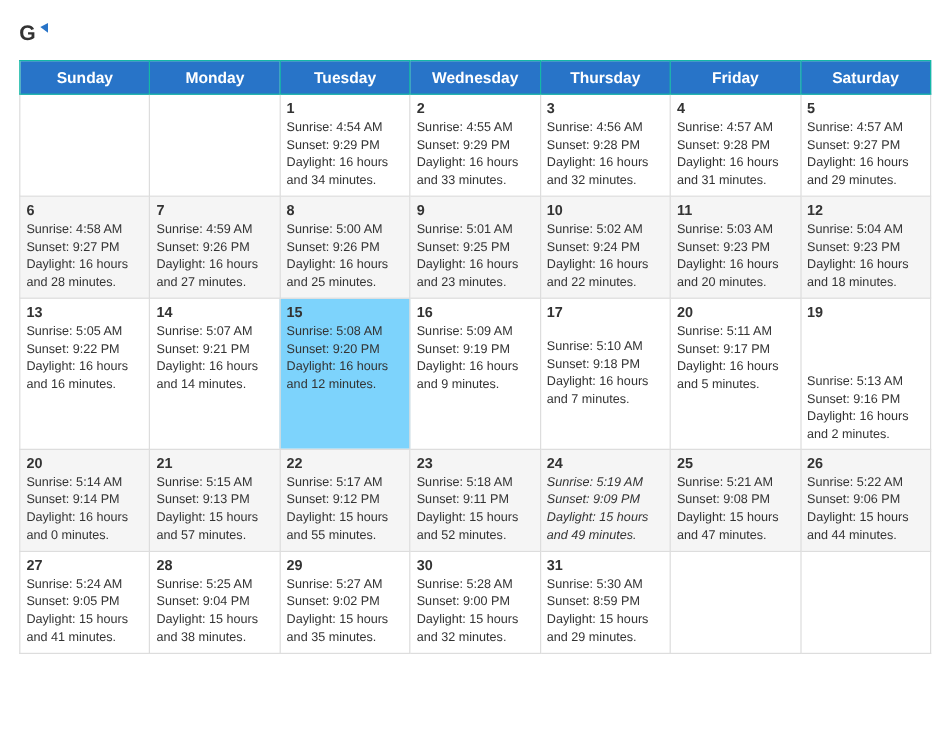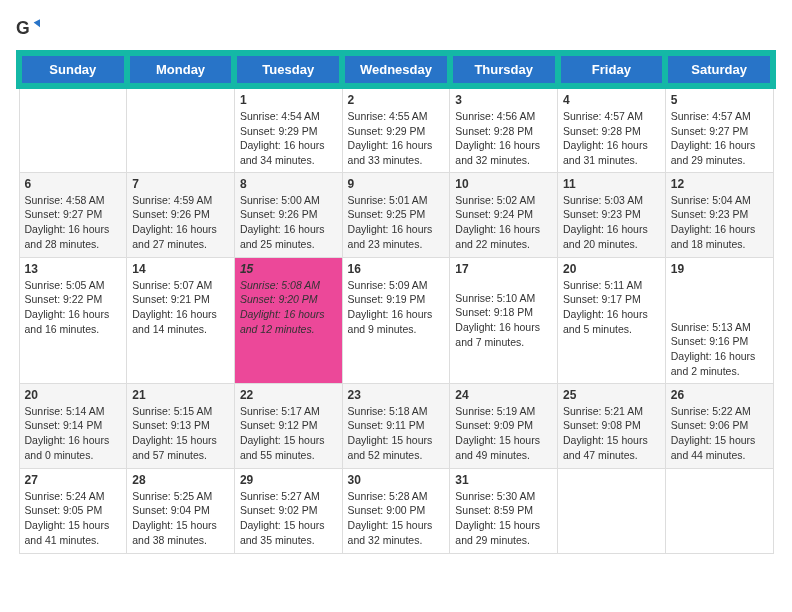--- a/index.html
+++ b/index.html
@@ -52,21 +52,21 @@
       border-collapse: collapse;
       border: 1px solid #ccc;
     }
     .calendar-table th {
       background-color: #2874c8;
       color: white;
       padding: 6px 4px;
       font-size: 13px;
       font-weight: bold;
       text-align: center;
-      border: 6px solid #14b8a6;
+      border: 1px solid #14b8a6;
     }
     .calendar-table td {
       vertical-align: top;
       padding: 4px 5px;
       font-size: 11px;
       color: #333;
       border: 1px solid #ddd;
       width: calc(100% / 7);
       min-height: 80px;
       height: 85px;
@@ -224,21 +224,21 @@
 Daylight: 16 hours
 and 16 minutes.</div>
         </td>
         <td style="background: rgb(255, 255, 255);">
           <span class="day-number">14</span>
           <div class="day-info" style="white-space: pre-line;">Sunrise: 5:07 AM
 Sunset: 9:21 PM
 Daylight: 16 hours
 and 14 minutes.</div>
         </td>
-        <td style="background: #ec4899; font-style: italic;">
+        <td style="background: #7dd3fc;">
           <span class="day-number">15</span>
           <div class="day-info" style="white-space: pre-line;">Sunrise: 5:08 AM
 Sunset: 9:20 PM
 Daylight: 16 hours
 and 12 minutes.</div>
         </td>
         <td style="background: rgb(255, 255, 255);">
           <span class="day-number">16</span>
           <div class="day-info" style="white-space: pre-line;">Sunrise: 5:09 AM
 Sunset: 9:19 PM
@@ -291,21 +291,21 @@
         </td>
         <td style="background: rgb(245, 245, 245);">
           <span class="day-number">23</span>
           <div class="day-info" style="white-space: pre-line;">Sunrise: 5:18 AM
 Sunset: 9:11 PM
 Daylight: 15 hours
 and 52 minutes.</div>
         </td>
         <td style="background: rgb(245, 245, 245);">
           <span class="day-number">24</span>
-          <div class="day-info" style="white-space: pre-line;">Sunrise: 5:19 AM
+          <div class="day-info" style="white-space: pre-line; font-style: italic;">Sunrise: 5:19 AM
 Sunset: 9:09 PM
 Daylight: 15 hours
 and 49 minutes.</div>
         </td>
         <td style="background: rgb(245, 245, 245);">
           <span class="day-number">25</span>
           <div class="day-info" style="white-space: pre-line;">Sunrise: 5:21 AM
 Sunset: 9:08 PM
 Daylight: 15 hours
 and 47 minutes.</div>

